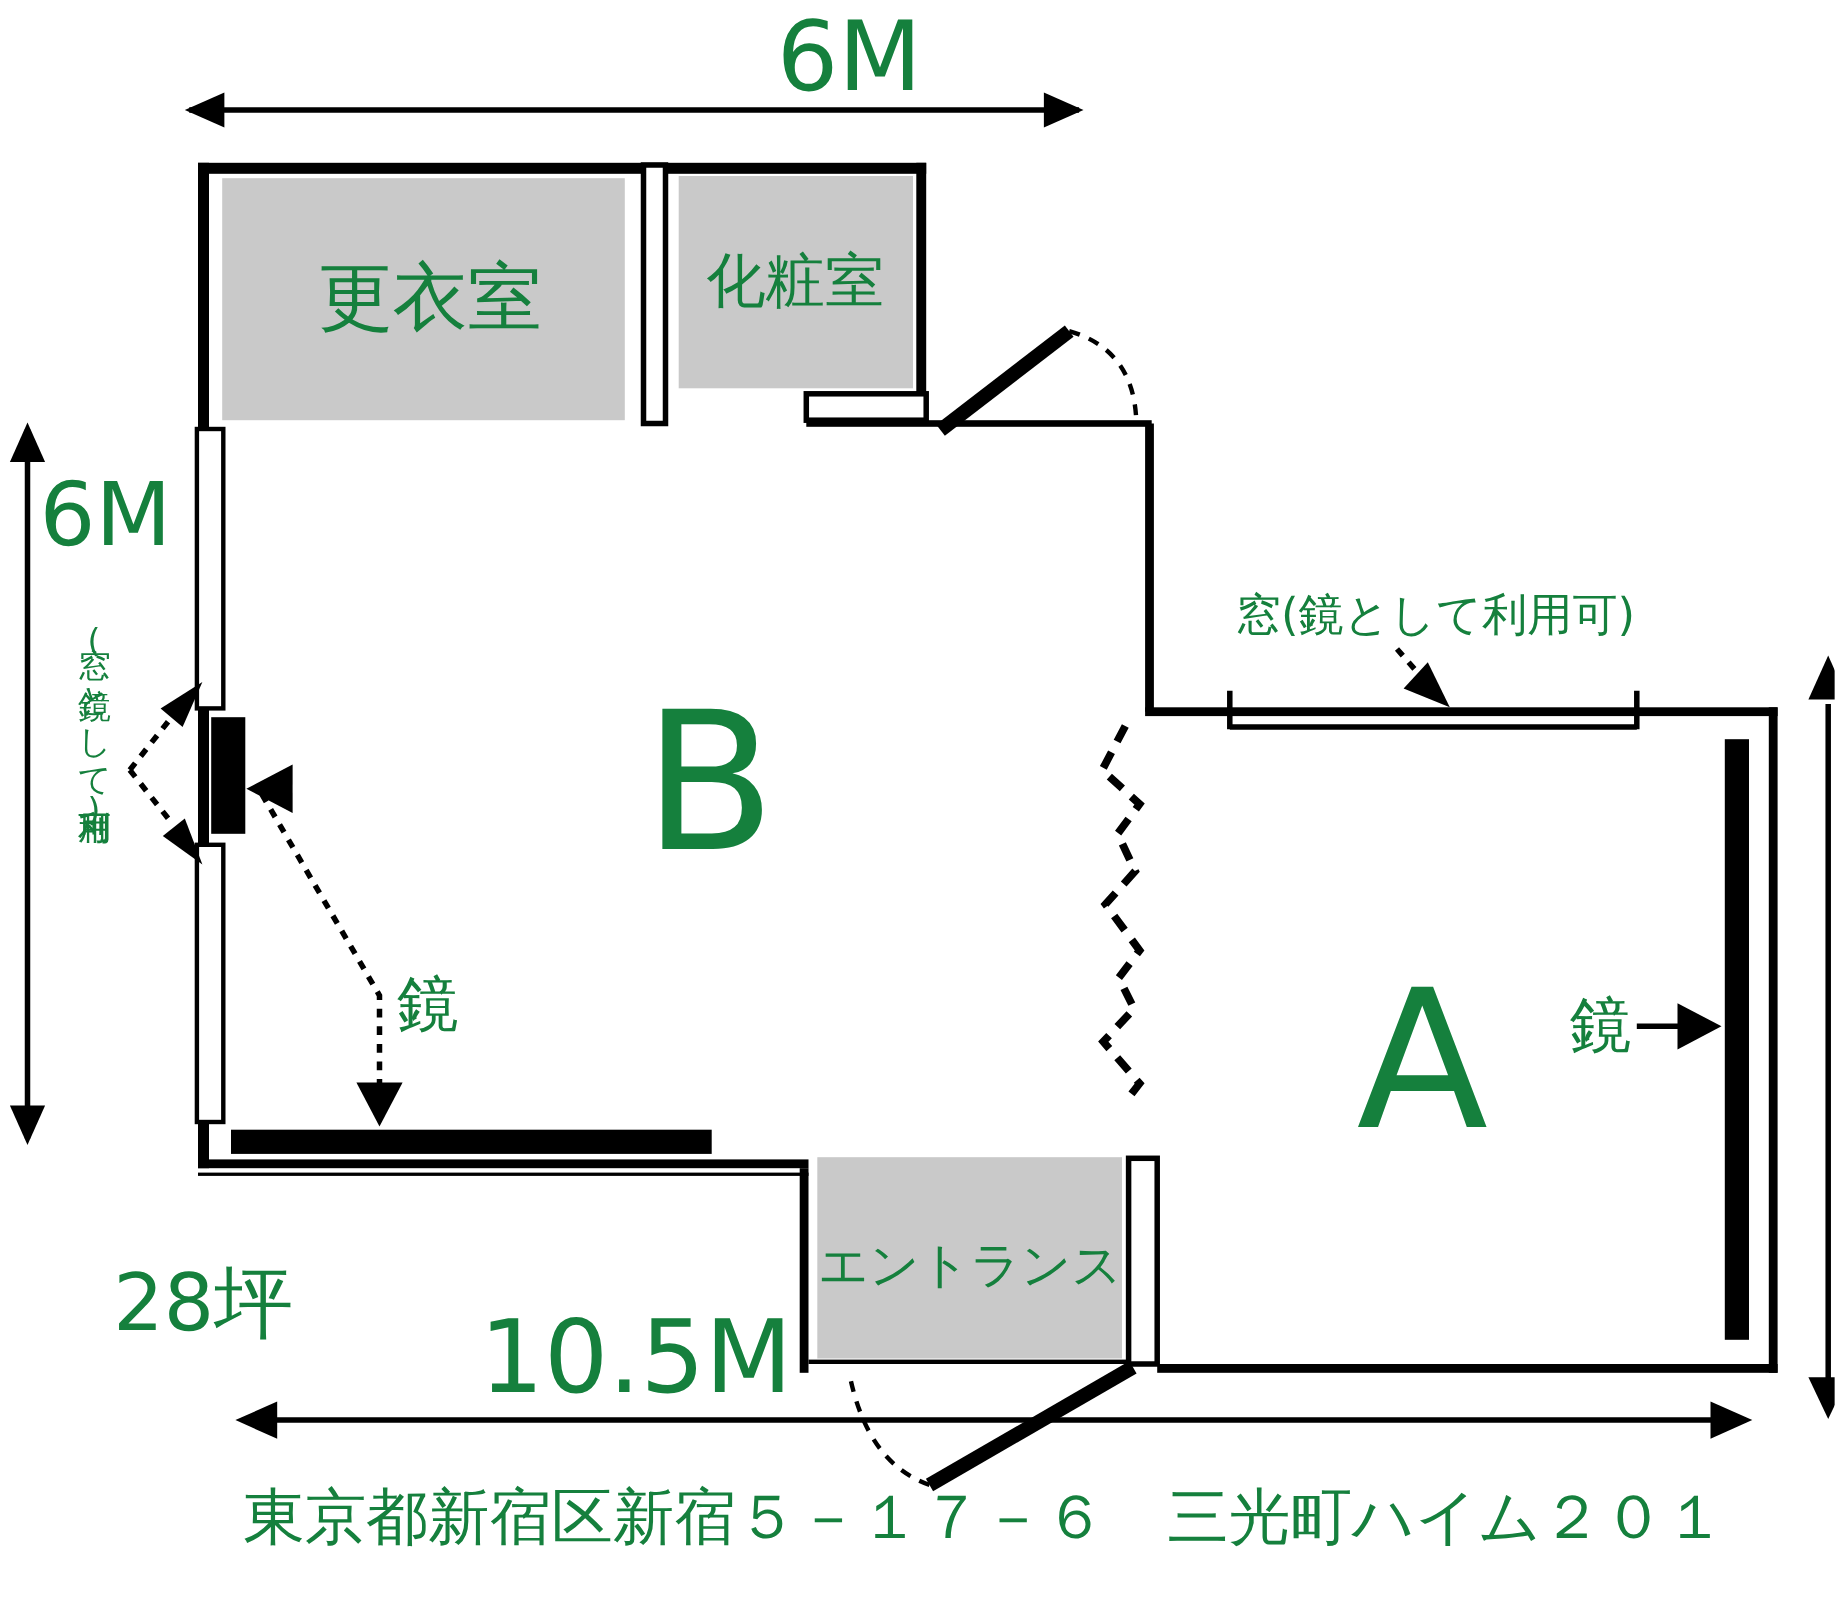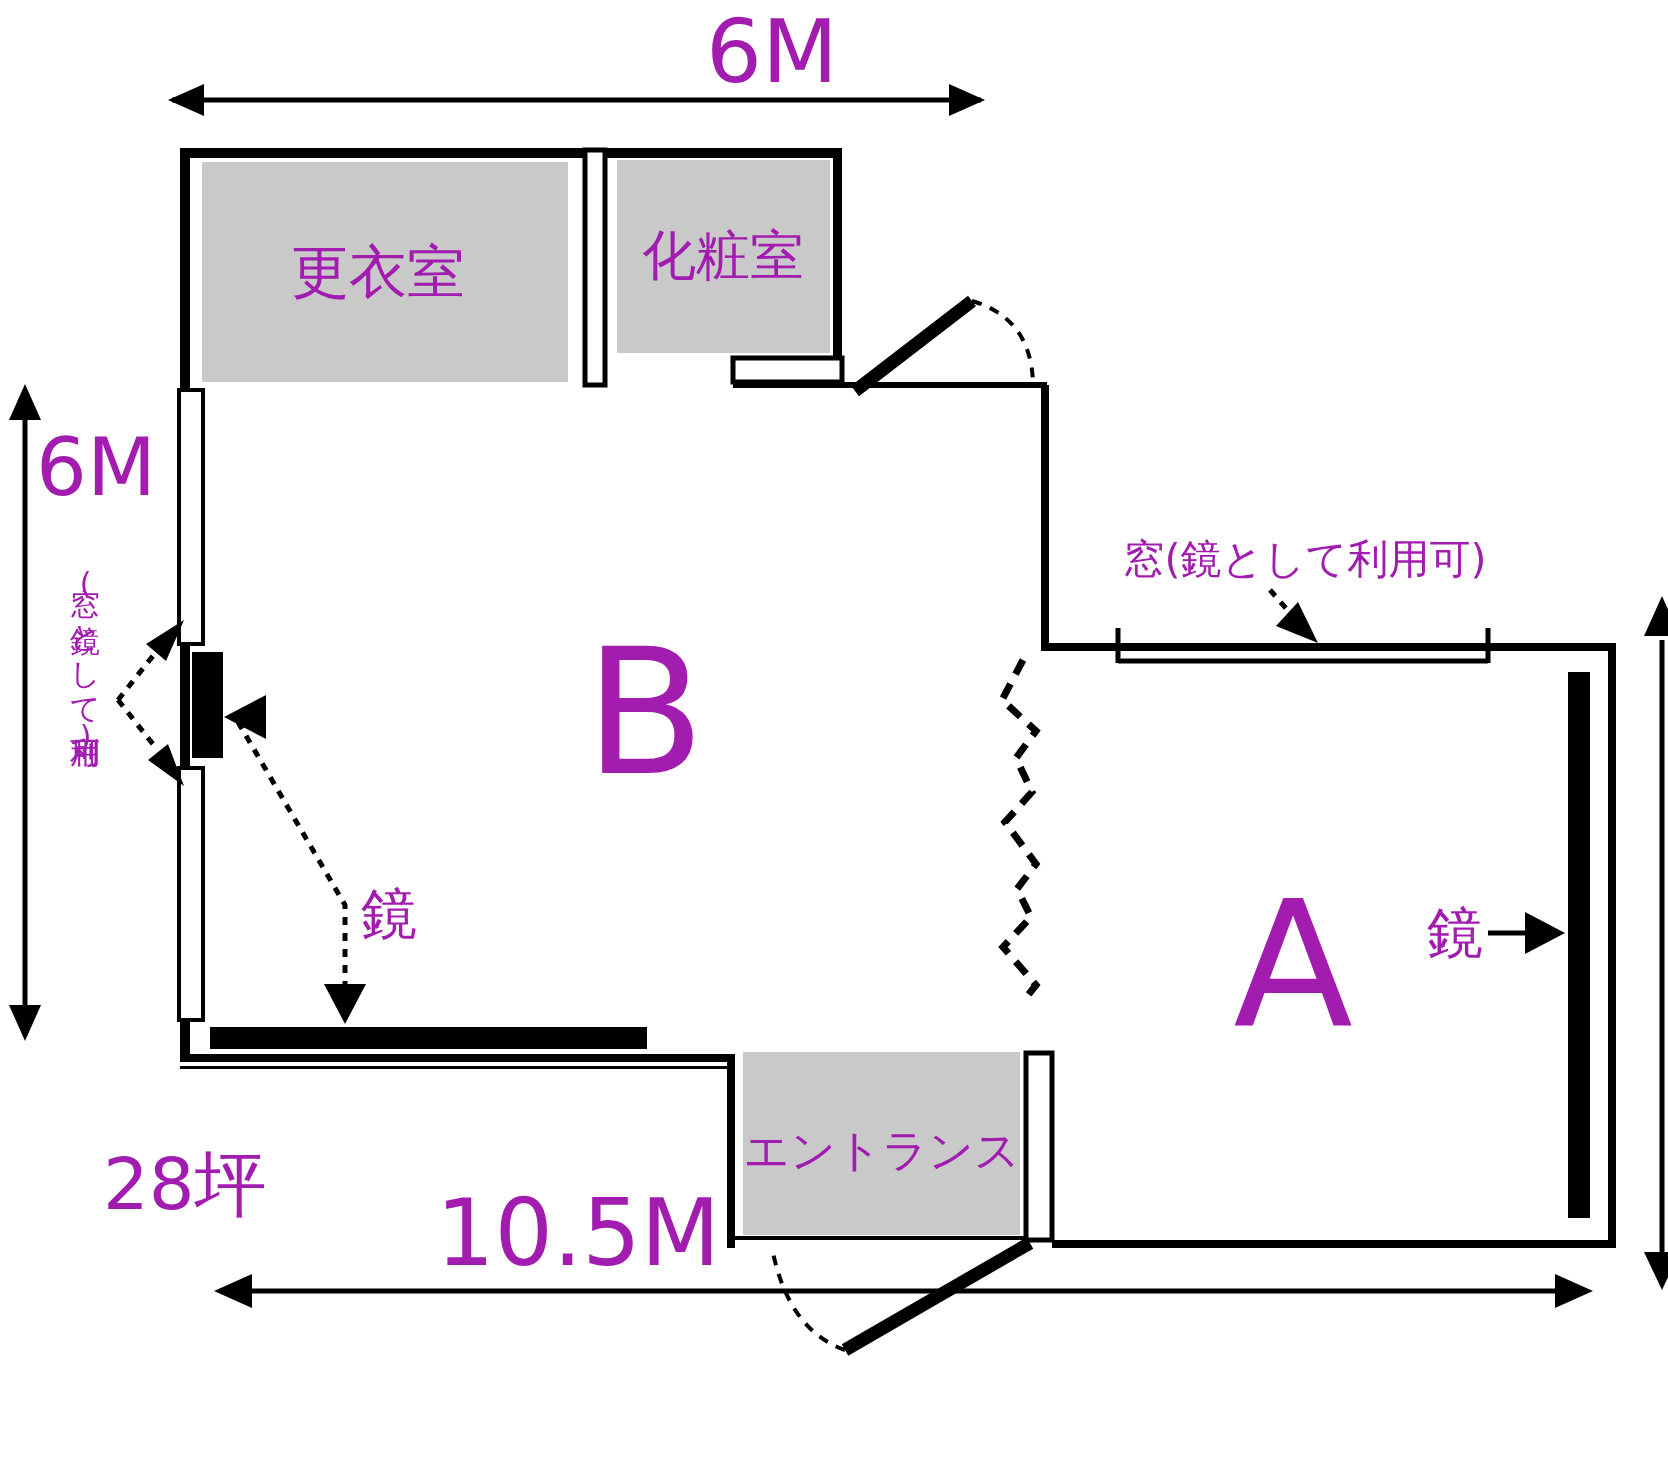--- a/index.html
+++ b/index.html
@@ -5,21 +5,21 @@
   html,body{margin:0;padding:0;background:#ffffff;}
   #stage{
     position:relative;
     width:1668px;height:1475px;
     background:#ffffff;
     font-family:"DejaVu Sans","Liberation Sans",sans-serif;
     color:#000;
     overflow:hidden;
   }
   #plan-svg{position:absolute;left:0;top:0;}
-  .lbl{position:absolute;color:#a21caf;white-space:nowrap;line-height:1;}
+  .lbl{position:absolute;color:#15803d;white-space:nowrap;line-height:1;}
   .lbl.center{transform:translate(-50%,-50%);}
   .lbl.hcenter{transform:translateX(-50%);}
   .vtext{
     writing-mode:vertical-rl;
     text-orientation:upright;
     letter-spacing:2px;
   }
   .thinLine{stroke:#000;stroke-width:5;fill:none;}
   .thickLine{stroke:#000;stroke-width:13;fill:none;}
   .dashLine{stroke:#000;stroke-width:4;fill:none;stroke-dasharray:10 9;}
@@ -120,21 +120,21 @@
       <line x1="118" y1="700" x2="156" y2="748" class="dotLine"></line>
       <polygon class="arrow" points="184,620 166,661 146,644"></polygon>
       <polygon class="arrow" points="184,786 148,760 168,744"></polygon>
     </g>
   </svg>
 
   <div class="lbl hcenter" style="left:772px;top:8px;font-size:88px;">6M</div>
 
   <div class="lbl" style="left:36px;top:428px;font-size:80px;">6M</div>
 
-  <div class="lbl center" style="left:378px;top:272px;font-size:58px;">更衣室</div>
+  <div class="lbl center" style="left:391px;top:272px;font-size:68px;">更衣室</div>
 
   <div class="lbl center" style="left:723px;top:256px;font-size:54px;text-align:center;">化粧室</div>
 
   <div class="lbl center" style="left:645px;top:712px;font-size:175px;">B</div>
 
   <div class="lbl center" style="left:1293px;top:965px;font-size:175px;">A</div>
 
   <div class="lbl center" style="left:389px;top:914px;font-size:56px;">鏡</div>
 
   <div class="lbl center" style="left:1455px;top:933px;font-size:56px;">鏡</div>
@@ -142,14 +142,15 @@
   <div class="lbl center" style="left:1305px;top:559px;font-size:41px;">窓(鏡として利用可)</div>
 
   <div class="lbl center vtext" style="left:85px;top:660px;font-size:30px;">窓(鏡として利用可)</div>
 
   <div class="lbl" style="left:103px;top:1148px;font-size:72px;">28坪</div>
 
   <div class="lbl" style="left:393px;top:1188px;font-size:92px;margin-left:43px;">10.5M</div>
 
   <div class="lbl center" style="left:882px;top:1150px;font-size:45px;">エントランス</div>
 
+  <div class="lbl hcenter" style="left:895px;top:1352px;font-size:56px;">東京都新宿区新宿５－１７－６　三光町ハイム２０１</div>
 
 </div>
 
 </body></html>

